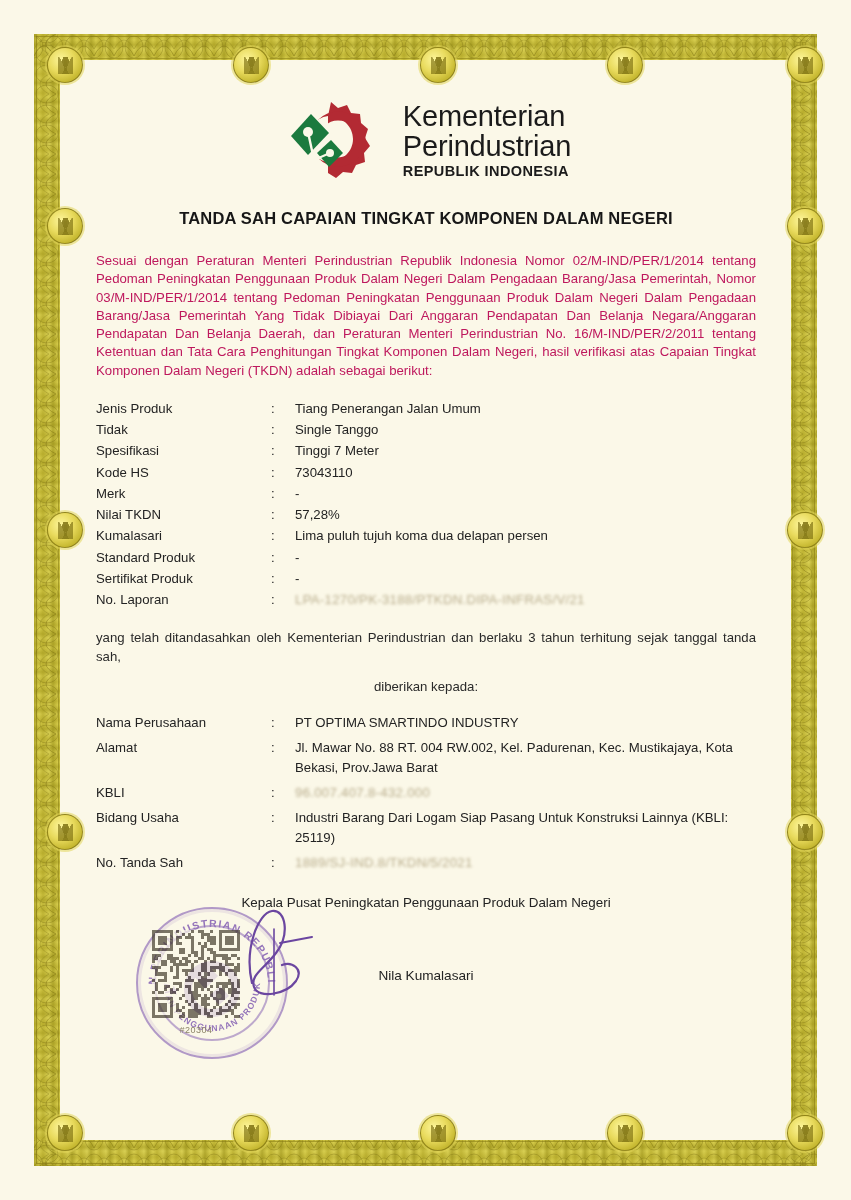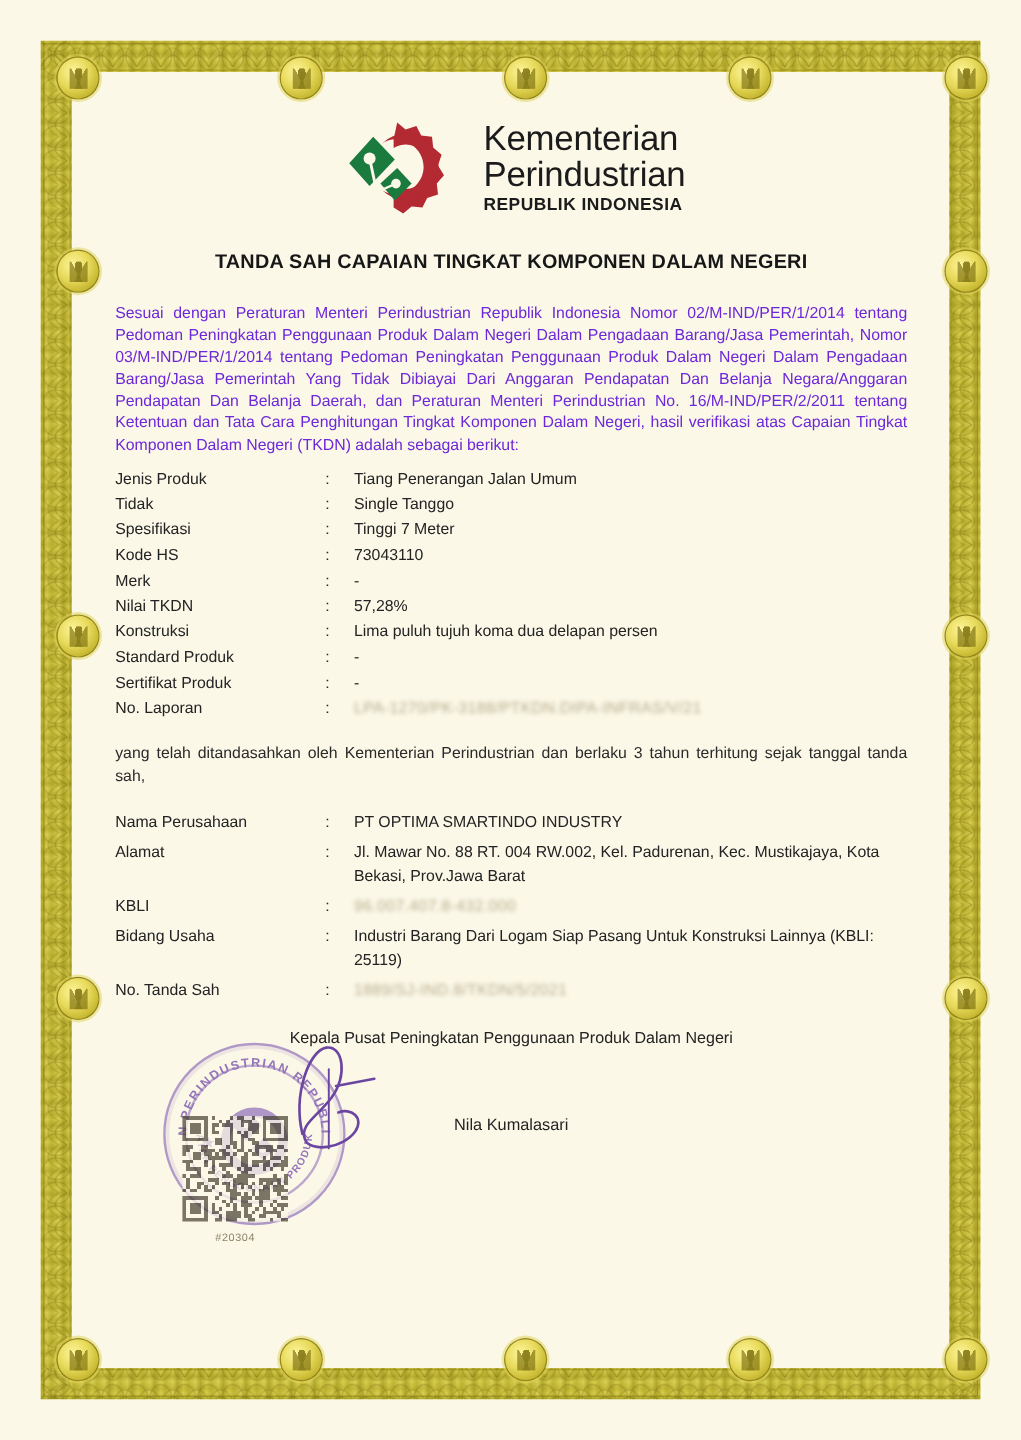--- a/index.html
+++ b/index.html
@@ -105,25 +105,25 @@
 
   .doc-title{
     text-align:center;
     font-size:16.5px;font-weight:bold;color:#171717;
     letter-spacing:.2px;
     margin-top:27px;
   }
 
   .preamble{
     margin-top:24px;
-    font-size:13.2px;line-height:18.3px;color:#6d28d9;
+    font-size:13.2px;line-height:18.3px;color:#be185d;
     text-align:justify;
   }
 
-  .kv{margin-top:8px;}
+  .kv{margin-top:18px;}
   .kv-row{display:flex;font-size:13.2px;line-height:21.2px;color:#232323;}
   .kv-key{width:175px;flex:0 0 175px;}
   .kv-colon{width:24px;flex:0 0 24px;}
   .kv-val{flex:1 1 auto;}
   .redacted{
     color:#b9ad8d;
     filter:blur(1.7px);
     letter-spacing:.3px;
     user-select:none;
   }
@@ -297,21 +297,21 @@
           <div class="kv-key">Merk</div>
           <div class="kv-colon">:</div>
           <div class="kv-val">-</div>
         </div>
         <div class="kv-row">
           <div class="kv-key">Nilai TKDN</div>
           <div class="kv-colon">:</div>
           <div class="kv-val">57,28%</div>
         </div>
         <div class="kv-row">
-          <div class="kv-key">Konstruksi</div>
+          <div class="kv-key">Kumalasari</div>
           <div class="kv-colon">:</div>
           <div class="kv-val">Lima puluh tujuh koma dua delapan persen</div>
         </div>
         <div class="kv-row">
           <div class="kv-key">Standard Produk</div>
           <div class="kv-colon">:</div>
           <div class="kv-val">-</div>
         </div>
         <div class="kv-row">
           <div class="kv-key">Sertifikat Produk</div>
@@ -319,20 +319,21 @@
           <div class="kv-val">-</div>
         </div>
         <div class="kv-row">
           <div class="kv-key">No. Laporan</div>
           <div class="kv-colon">:</div>
           <div class="kv-val redacted">LPA-1270/PK-3188/PTKDN.DIPA-INFRAS/V/21</div>
         </div>
       </div>
 
     <div class="note">yang telah ditandasahkan oleh Kementerian Perindustrian dan berlaku 3 tahun terhitung sejak tanggal tanda sah,</div>
+    <div class="given-to">diberikan kepada:</div>
 
     <div class="kv2">
         <div class="kv-row">
           <div class="kv-key">Nama Perusahaan</div>
           <div class="kv-colon">:</div>
           <div class="kv-val">PT OPTIMA SMARTINDO INDUSTRY</div>
         </div>
         <div class="kv-row">
           <div class="kv-key">Alamat</div>
           <div class="kv-colon">:</div>

